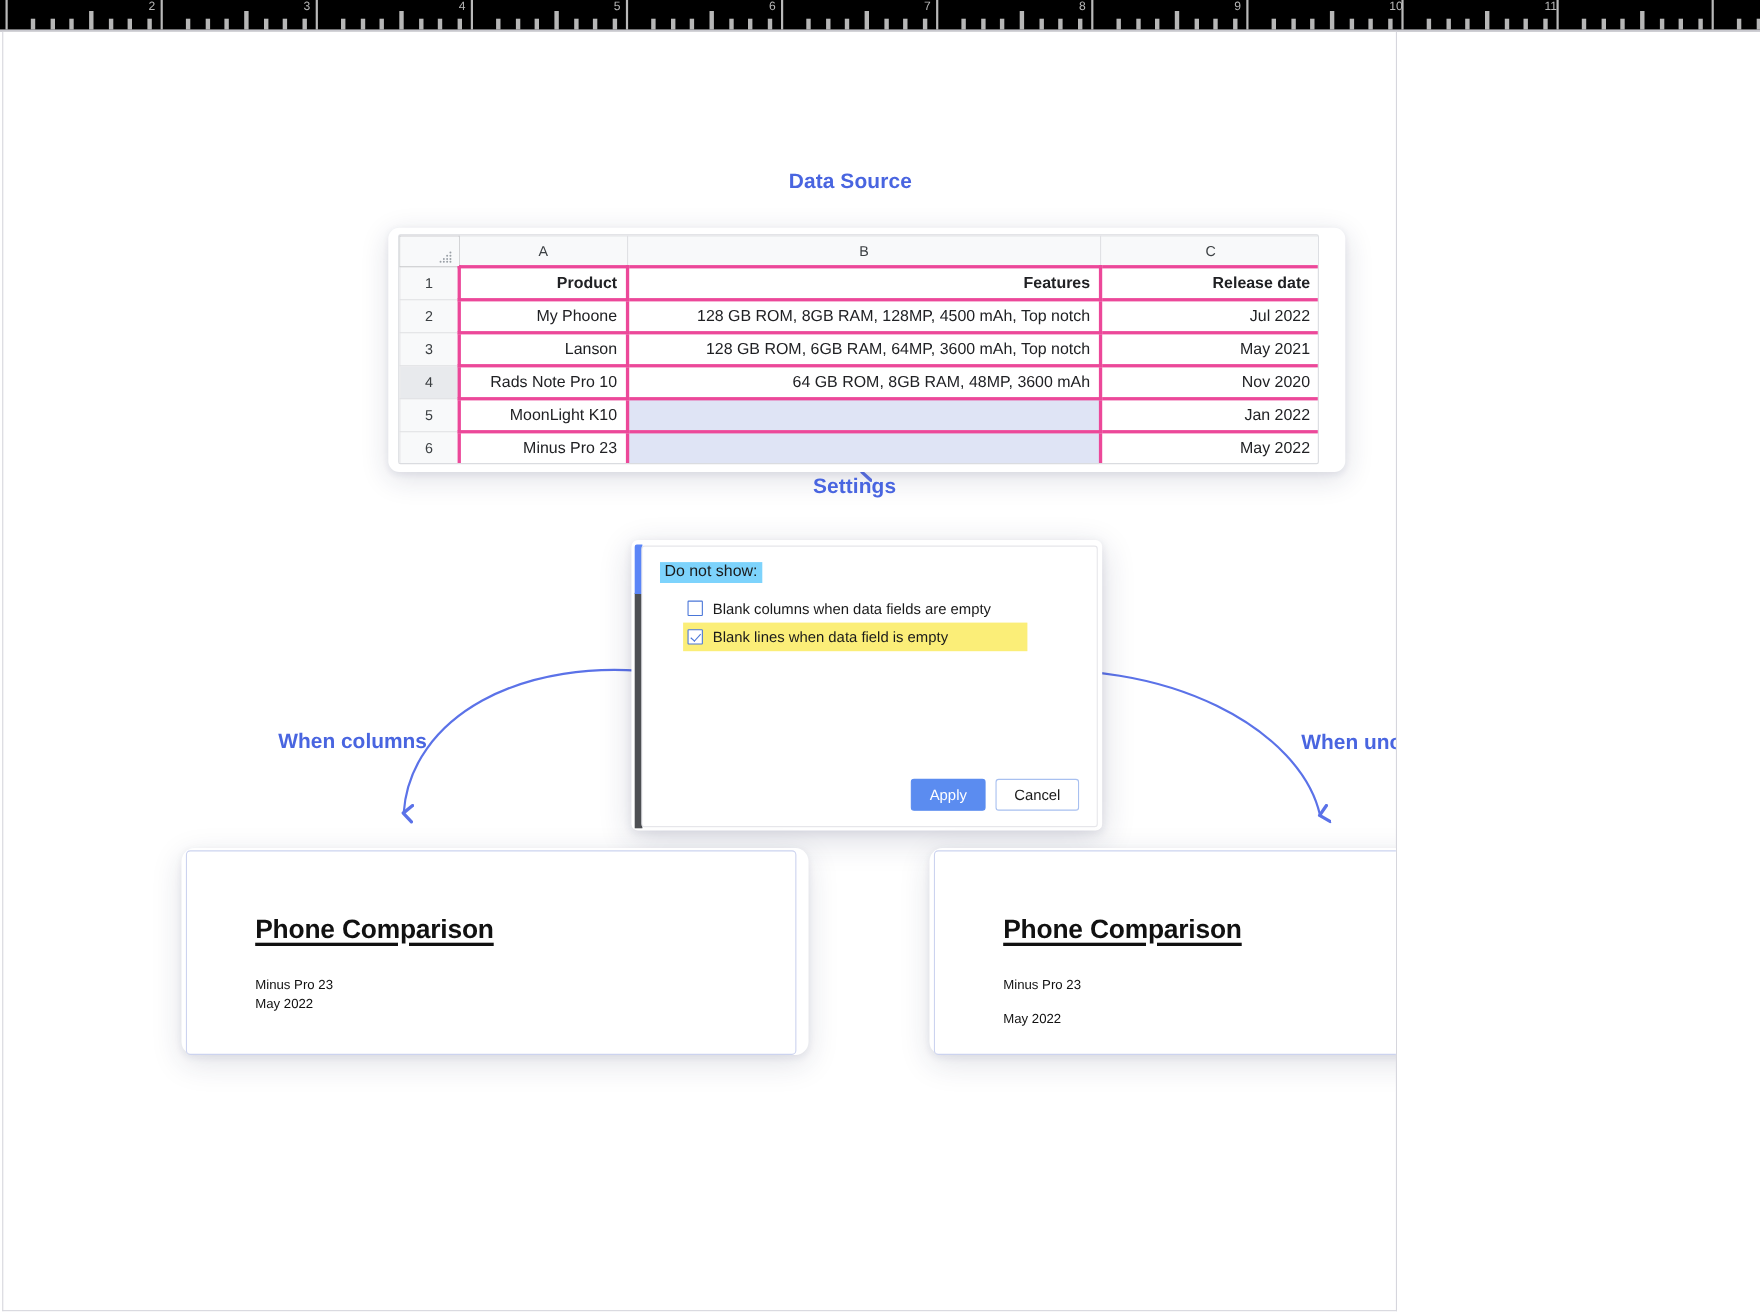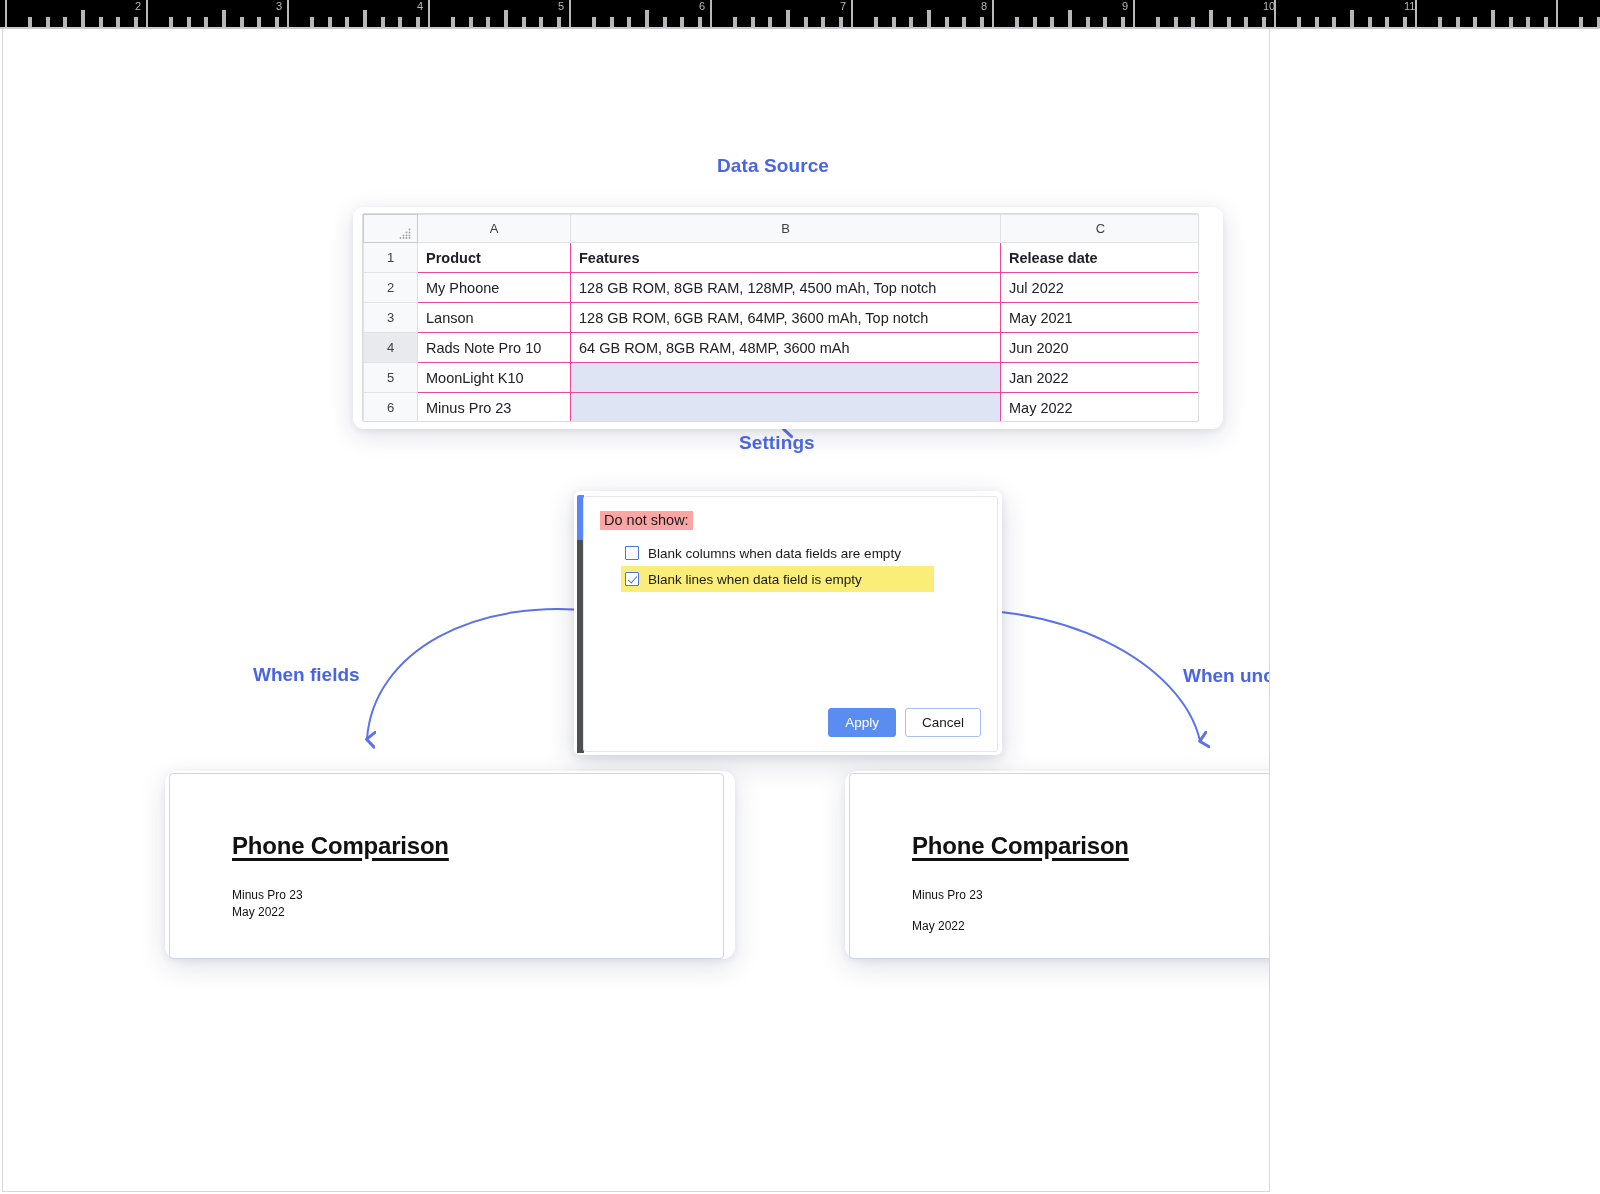--- a/index.html
+++ b/index.html
@@ -124,26 +124,27 @@
     background: #f8f9fa;
     border: 1px solid #e0e1e4;
     font-size: 13px;
     color: #3c4043;
     text-align: center;
     padding: 0;
   }
   #sheet tr.row-hover td.rowhead { background: #e8eaed; }
   #sheet td.cell {
     height: 30px;
-    border: 1px solid #ec4899;
+    border: 3px solid #ec4899;
     font-size: 14.5px;
     color: #202124;
     padding: 0 8px;
     white-space: nowrap;
     overflow: hidden;
+    text-align: right;
   }
   #sheet td.cell.hdr { font-weight: 700; }
   #sheet td.cell.sel { background: #dfe4f5; }
 
   
   #arrows {
     position: absolute;
     left: 0; top: 0;
     width: 1596px; height: 1163px;
     pointer-events: none;
@@ -194,21 +195,21 @@
     letter-spacing: .25px;
   }
   #dlg-close {
     position: absolute;
     right: 12px; top: 11px;
     width: 22px; height: 22px;
     cursor: pointer;
   }
   #dlg-body { position: relative; padding: 14px 16px 0 16px; }
   .hl {
-    background: #fca5a5;
+    background: #7dd3fc;
     display: inline-block;
     padding: 1px 4px 2px 4px;
     font-size: 14.5px;
     color: #1a1a1a;
   }
   .opt-list { margin: 10px 0 0 0; padding: 0; list-style: none; }
   .opt {
     display: flex;
     align-items: center;
     height: 26px;
@@ -486,21 +487,21 @@
             <tr>
               <td class="rowhead">3</td>
               <td class="cell">Lanson</td>
               <td class="cell">128 GB ROM, 6GB RAM, 64MP, 3600 mAh, Top notch</td>
               <td class="cell">May 2021</td>
             </tr>
             <tr class="row-hover">
               <td class="rowhead">4</td>
               <td class="cell">Rads Note Pro 10</td>
               <td class="cell">64 GB ROM, 8GB RAM, 48MP, 3600 mAh</td>
-              <td class="cell">Jun 2020</td>
+              <td class="cell">Nov 2020</td>
             </tr>
             <tr>
               <td class="rowhead">5</td>
               <td class="cell">MoonLight K10</td>
               <td class="cell sel"></td>
               <td class="cell">Jan 2022</td>
             </tr>
             <tr>
               <td class="rowhead">6</td>
               <td class="cell">Minus Pro 23</td>
@@ -532,21 +533,21 @@
             </li>
           </ul>
       </div>
 
       <div id="dlg-actions">
         <button class="btn btn-primary">Apply</button>
         <button class="btn btn-secondary">Cancel</button>
       </div>
     </div>
 
-    <div class="outcome-label" style="left:250px; top:635px;">When fields</div>
+    <div class="outcome-label" style="left:250px; top:635px;">When columns</div>
     <div class="outcome-label" style="left:1180px; top:636px;">When unchecked</div>
 
     <div class="card-shadow" style="left:162px; top:742px; width:570px; height:188px;"></div>
     <div class="card" style="left:166px; top:744px; width:555px; height:186px;">
       <h2>Phone Comparison</h2>
       <div class="line" style="top:114px;">Minus Pro 23</div>
       <div class="line" style="top:131px;">May 2022</div>
     </div>
 
     <div class="card-shadow" style="left:842px; top:742px; width:570px; height:188px;"></div>

